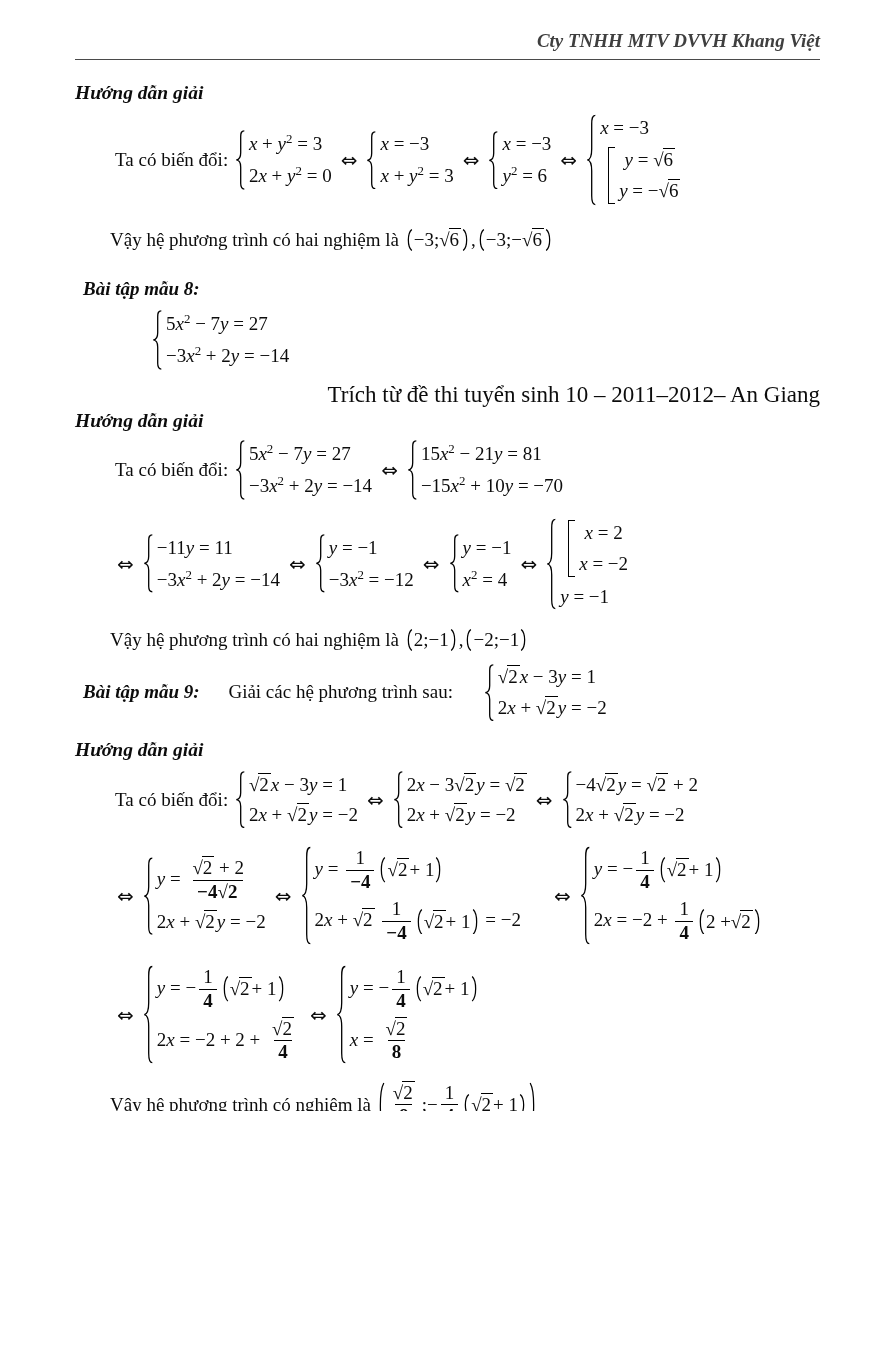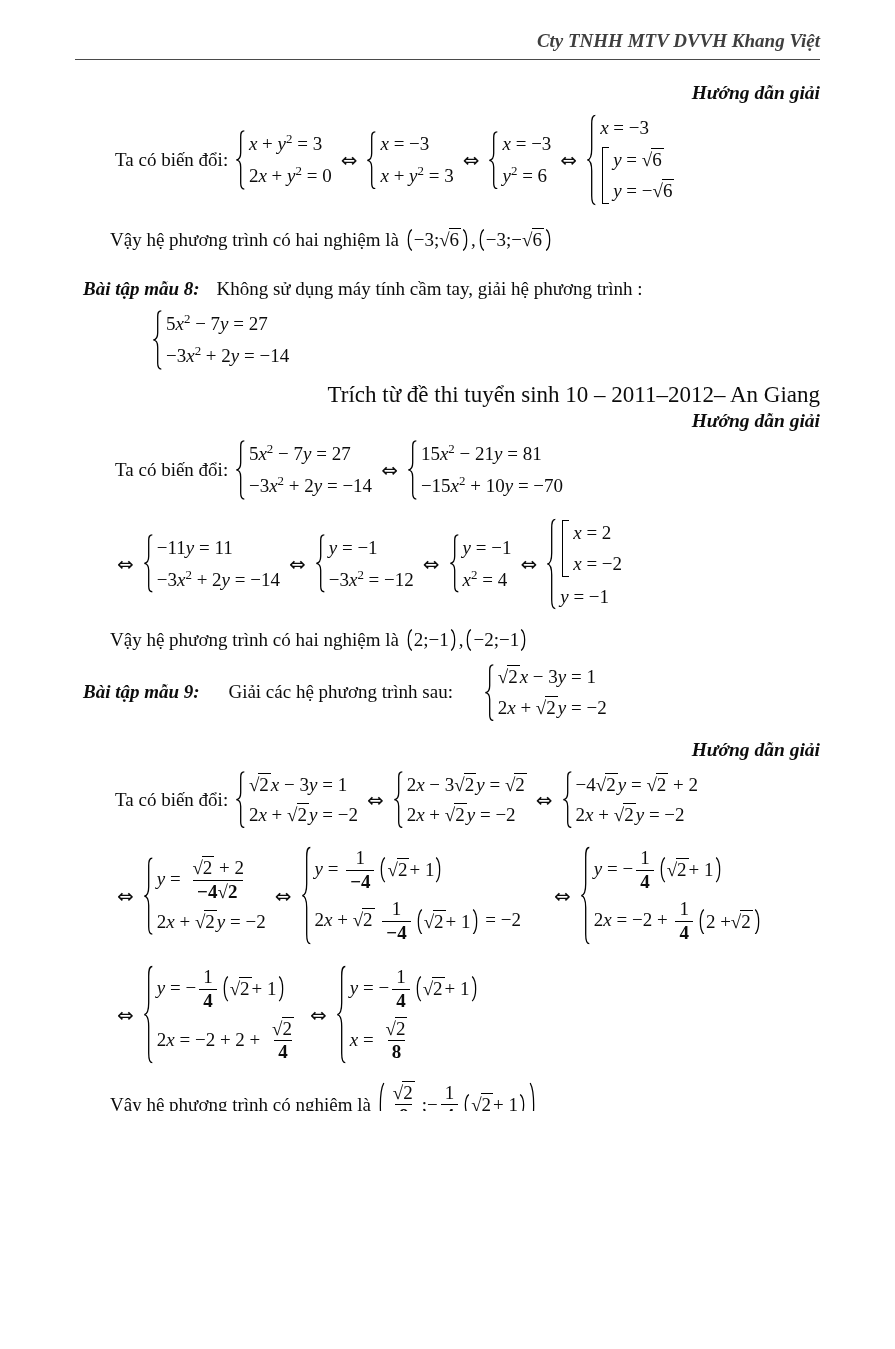--- a/index.html
+++ b/index.html
@@ -4,37 +4,37 @@
 <style>
   html,body{margin:0;padding:0;background:#ffffff;}
   .page{position:relative;width:895px;height:1111px;box-sizing:border-box;
         padding:30px 75px 4px 75px;background:#fff;overflow:hidden;
         font-family:"Liberation Serif",serif;font-size:19px;color:#0c0c0c;}
   
   .company{text-align:right;font-style:italic;font-weight:bold;color:#3f3f3f;font-size:19px;}
   .rule{border-top:1.4px solid #4a4a4a;margin-top:7px;}
   
   #content{position:relative;z-index:2;}
-  .heading{text-align:right;font-weight:bold;font-style:italic;font-size:19.5px;}
+  .heading{text-align:left;font-weight:bold;font-style:italic;font-size:19.5px;}
   .tline{font-size:23px;}
   .tline.right{text-align:right;}
   .mrow{display:flex;align-items:center;flex-wrap:nowrap;}
   .rt{white-space:pre-wrap;}
   .bi{font-weight:bold;font-style:italic;}
   .iff{font-family:"DejaVu Sans",sans-serif;font-size:20px;margin:0 7px;flex:0 0 auto;}
   .gap{display:inline-block;flex:0 0 auto;}
   .mx{display:inline-flex;align-items:center;}
   i{font-family:"Liberation Serif",serif;}
   
   .sys{position:relative;display:inline-flex;padding-left:14px;margin:0 2px;flex:0 0 auto;}
   .sys>svg.brace{position:absolute;left:0;top:2px;bottom:2px;width:10px;height:calc(100% - 4px);}
   .sys .lines{display:flex;flex-direction:column;justify-content:center;align-items:flex-start;}
   .mline{padding:2.5px 0;white-space:nowrap;line-height:1.35;}
   
-  .sqgrp{position:relative;padding-left:13px;margin:2px 0;}
+  .sqgrp{position:relative;padding-left:13px;margin:2px 6px;text-align:center;}
   .sqgrp::before{content:'';position:absolute;left:2px;top:2px;bottom:2px;width:6px;
                  border:solid #000;border-width:1.6px 0 1.6px 1.6px;}
   
   .sq{white-space:nowrap;}
   .sq .rad{display:inline-block;letter-spacing:-1px;}
   .sq .vinc{border-top:1.5px solid #000;padding:0 2px 0 1px;}
   sup{font-size:0.68em;}
   
   .fr{display:inline-flex;flex-direction:column;align-items:center;vertical-align:middle;
       margin:0 3px;line-height:1.2;}
@@ -130,21 +130,20 @@
               <path d="M6.8 2 C2.2 20 2.2 80 6.8 98" fill="none" stroke="#000" stroke-width="1.25" vector-effect="non-scaling-stroke"></path>
             </svg>
             <span class="bpc">−3;−<span class="sq"><span class="rad">√</span><span class="vinc">6</span></span></span>
             <svg class="r" viewBox="0 0 8 100" preserveAspectRatio="none">
               <path d="M1.2 2 C5.8 20 5.8 80 1.2 98" fill="none" stroke="#000" stroke-width="1.25" vector-effect="non-scaling-stroke"></path>
             </svg>
           </span></span>
       </div>
       <div class="mrow" style="margin-top: 26px; padding-left: 8px; gap: 12px;">
         <span class="rt bi">Bài tập mẫu 8: </span>
-        <span class="rt">Không sử dụng máy tính cầm tay, giải hệ phương trình :</span>
       </div>
       <div class="mrow" style="margin-top: 8px; padding-left: 75px;">
         <span class="sys">
           <svg class="brace" viewBox="0 0 10 100" preserveAspectRatio="none">
             <path d="M9.3 1.5 C6.2 1.5 5.7 5 5.7 11 L5.7 38 C5.7 46 4.7 49.5 1.3 50 C4.7 50.5 5.7 54 5.7 62 L5.7 89 C5.7 95 6.2 98.5 9.3 98.5" fill="none" stroke="#000" stroke-width="1.3" vector-effect="non-scaling-stroke"></path>
           </svg>
           <span class="lines">
             <div class="mline">5<i>x</i><sup>2</sup> − 7<i>y</i> = 27</div>
             <div class="mline">−3<i>x</i><sup>2</sup> + 2<i>y</i> = −14</div>
           </span>

